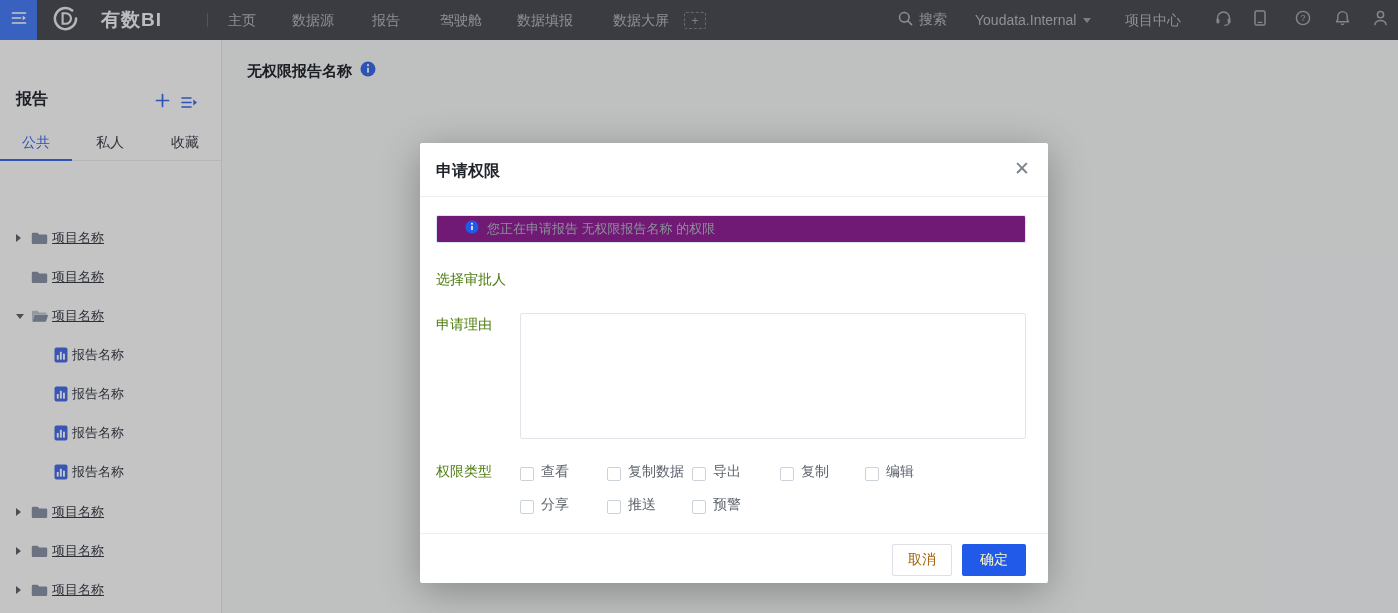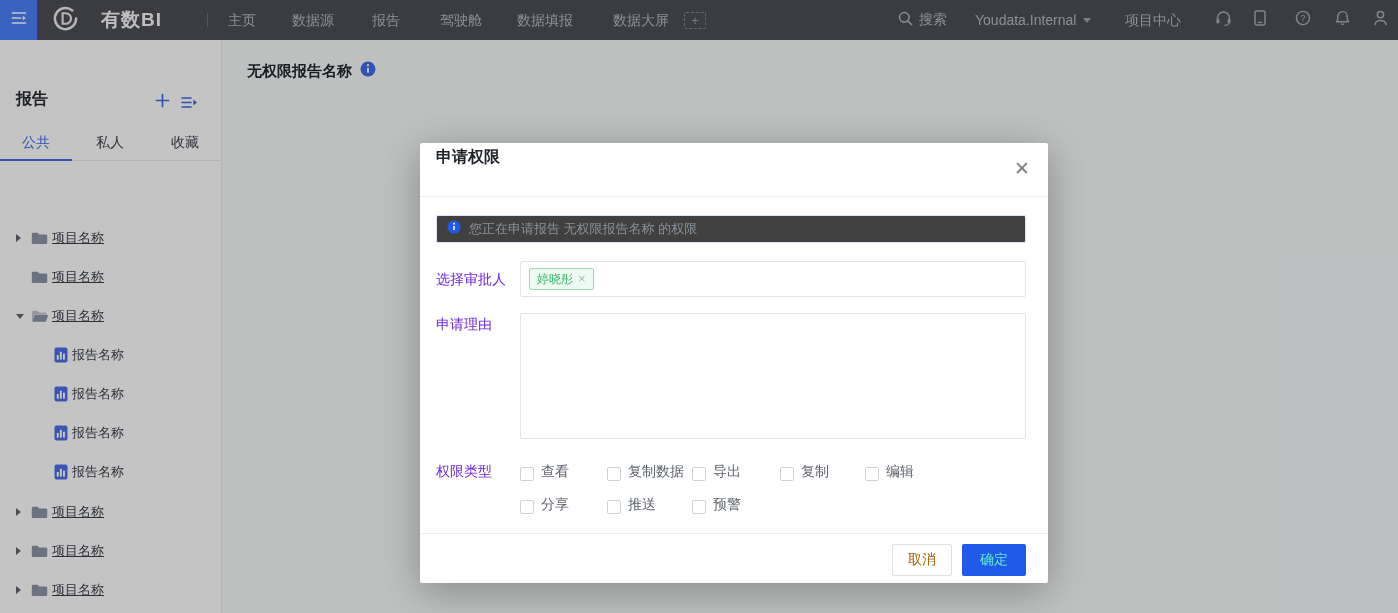--- a/index.html
+++ b/index.html
@@ -44,35 +44,35 @@
 
   
   .main { position:absolute; left:223px; top:40px; width:1175px; height:573px; background:#f5f6f7; z-index:1; }
   .page-title-row { position:absolute; left:24px; top:12px; display:flex; align-items:center; gap:8px;margin-top:9px; }
   .page-title { font-size:15px; font-weight:bold; color:#23272e; }
 
   
   .overlay { position:absolute; left:0; top:0; width:1398px; height:613px; background:rgba(0,0,0,0.22); z-index:10; }
   .modal { position:absolute; left:420px; top:143px; width:628px; height:440px; background:#fff; border-radius:2px; box-shadow:0 8px 40px rgba(0,0,0,0.3); z-index:20; }
   .modal-header { position:absolute; left:0; top:0; width:628px; height:54px; border-bottom:1px solid #eceef1; }
-  .modal-title { position:absolute; left:16px; top:4px; font-size:16px; font-weight:bold; color:#1f242b; }
+  .modal-title { position:absolute; left:16px; top:18px; font-size:16px; font-weight:bold; color:#1f242b; }
   .modal-close { position:absolute; right:18px; top:14px; font-size:19px; color:#7d838c; cursor:pointer; line-height:24px; font-weight:300; }
-  .modal-banner { position:absolute; left:16px; top:72px; width:590px; height:28px; background:#404040; border:1px solid #dae3f8; border-radius:2px; display:flex; align-items:center; padding-left:10px; gap:8px; }
+  .modal-banner { position:absolute; left:16px; top:72px; width:590px; height:28px; background:#701a75; border:1px solid #dae3f8; border-radius:2px; display:flex; align-items:center; padding-left:28px; gap:8px; }
   .banner-text { font-size:13px; color:#8b9199; }
-  .field-label { position:absolute; left:16px; font-size:14px; font-weight:500; color:#6d28d9; line-height:20px; }
+  .field-label { position:absolute; left:16px; font-size:14px; font-weight:500; color:#4d7c0f; line-height:20px; }
   .approver-box { position:absolute; left:100px; top:118px; width:506px; height:36px; border:1px solid #e1e4ea; border-radius:2px; background:#fff; display:flex; align-items:center; padding-left:8px; cursor:text; }
   .tag { height:22px; display:inline-flex; align-items:center; padding:0 7px; background:#edfaf1; border:1px solid #9bdcb3; border-radius:2px; font-size:12px; color:#3cb96e; gap:5px; }
   .tag-close { color:#9fc3aa; font-size:13px; cursor:pointer; line-height:12px; }
   .reason-area { position:absolute; left:100px; top:170px; width:506px; height:126px; border:1px solid #e1e4ea; border-radius:2px; resize:none; outline:none; font-family:inherit; font-size:13px; padding:8px; color:#3a3f48; }
   .perm-item { position:absolute; height:20px; display:flex; align-items:flex-end; cursor:pointer; }
   .checkbox { width:14px; height:14px; border:1px solid #ccd2da; border-radius:2px; background:#fff; }
   .perm-label { margin-left:7px; font-size:14px; color:#5d636c; }
   .modal-footer { position:absolute; left:0; top:390px; width:628px; height:50px; border-top:1px solid #eceef1; }
   .btn-cancel { position:absolute; left:472px; top:10px; width:60px; height:32px; background:#fff; border:1px solid #dde0e6; border-radius:2px; font-size:14px; color:#a16207; cursor:pointer; font-family:inherit; }
-  .btn-confirm { position:absolute; left:542px; top:10px; width:64px; height:32px; background:#2159e8; border:none; border-radius:2px; font-size:14px; color:#5eead4; cursor:pointer; font-family:inherit; }
+  .btn-confirm { position:absolute; left:542px; top:10px; width:64px; height:32px; background:#2159e8; border:none; border-radius:2px; font-size:14px; color:#fef9c3; cursor:pointer; font-family:inherit; }
 </style>
 </head>
 <body>
 
 <div id="screen">
 
   <div class="topbar">
     <div class="brand-square">
       <span>
         <svg width="16" height="14" viewBox="0 0 16 14">
@@ -336,26 +336,20 @@
         <svg width="14" height="14" viewBox="0 0 16 16">
             <circle cx="8" cy="8" r="7.5" fill="#2159e8"></circle>
             <rect x="7.1" y="6.6" width="1.8" height="5.2" rx="0.9" fill="#fff"></rect>
             <circle cx="8" cy="4.2" r="1.1" fill="#fff"></circle>
           </svg>
       </span>
       <span class="banner-text">您正在申请报告 无权限报告名称 的权限</span>
     </div>
 
     <div class="field-label" style="top:126px">选择审批人</div>
-    <div class="approver-box">
-      <span class="tag">
-        <span>婷晓彤</span>
-        <span class="tag-close">×</span>
-      </span>
-    </div>
 
     <div class="field-label" style="top:171px">申请理由</div>
     <textarea class="reason-area" style=""></textarea>
 
     <div class="field-label" style="top:318px">权限类型</div>
 
     <div class="perm-item" style="left:100px;top:318px">
       <span class="checkbox"></span>
       <span class="perm-label">查看</span>
     </div>

